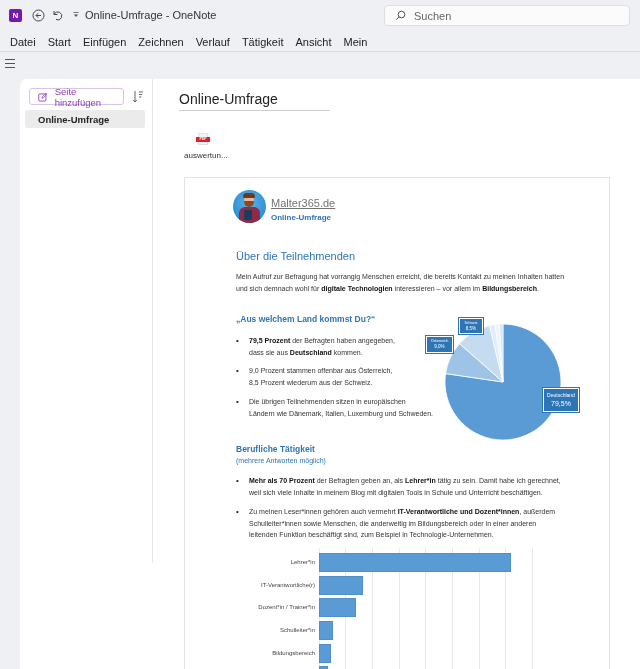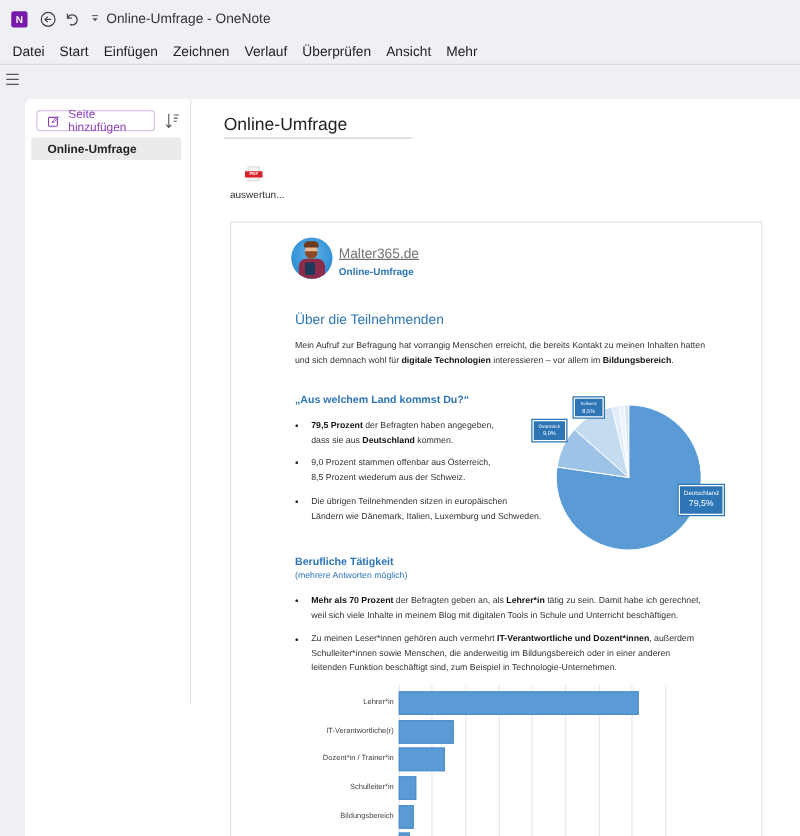--- a/index.html
+++ b/index.html
@@ -89,31 +89,38 @@
         <path d="M3.2 5.2A4 4 0 1 1 5 10.5" fill="none" stroke="#444" stroke-width="1"></path>
       </svg>
   </div>
   <div class="tb-btn" style="left:68px;">
     <svg width="8" height="8" viewBox="0 0 8 8">
         <path d="M1.5 1.5h5" stroke="#555" stroke-width="0.8"></path>
         <path d="M1.8 3.5L4 6l2.2-2.5z" fill="#555"></path>
       </svg>
   </div>
   <div class="title-text">Online-Umfrage - OneNote</div>
+  <div class="search">
+    <svg width="11" height="11" viewBox="0 0 11 11">
+        <circle cx="6.5" cy="4.5" r="3.3" fill="none" stroke="#555" stroke-width="1"></circle>
+        <path d="M4.2 6.8L1.3 9.7" stroke="#555" stroke-width="1"></path>
+      </svg>
+    <span class="search-text">Suchen</span>
+  </div>
 </div>
 
 <div class="menubar">
   <span class="menu-item">Datei</span>
   <span class="menu-item">Start</span>
   <span class="menu-item">Einfügen</span>
   <span class="menu-item">Zeichnen</span>
   <span class="menu-item">Verlauf</span>
-  <span class="menu-item">Überprüfen</span>
+  <span class="menu-item">Tätigkeit</span>
   <span class="menu-item">Ansicht</span>
-  <span class="menu-item">Mehr</span>
+  <span class="menu-item">Mein</span>
 </div>
 
 <div class="hamburger">
     <span></span>
     <span></span>
     <span></span>
   </div>
 
 <div class="panel"></div>
 

